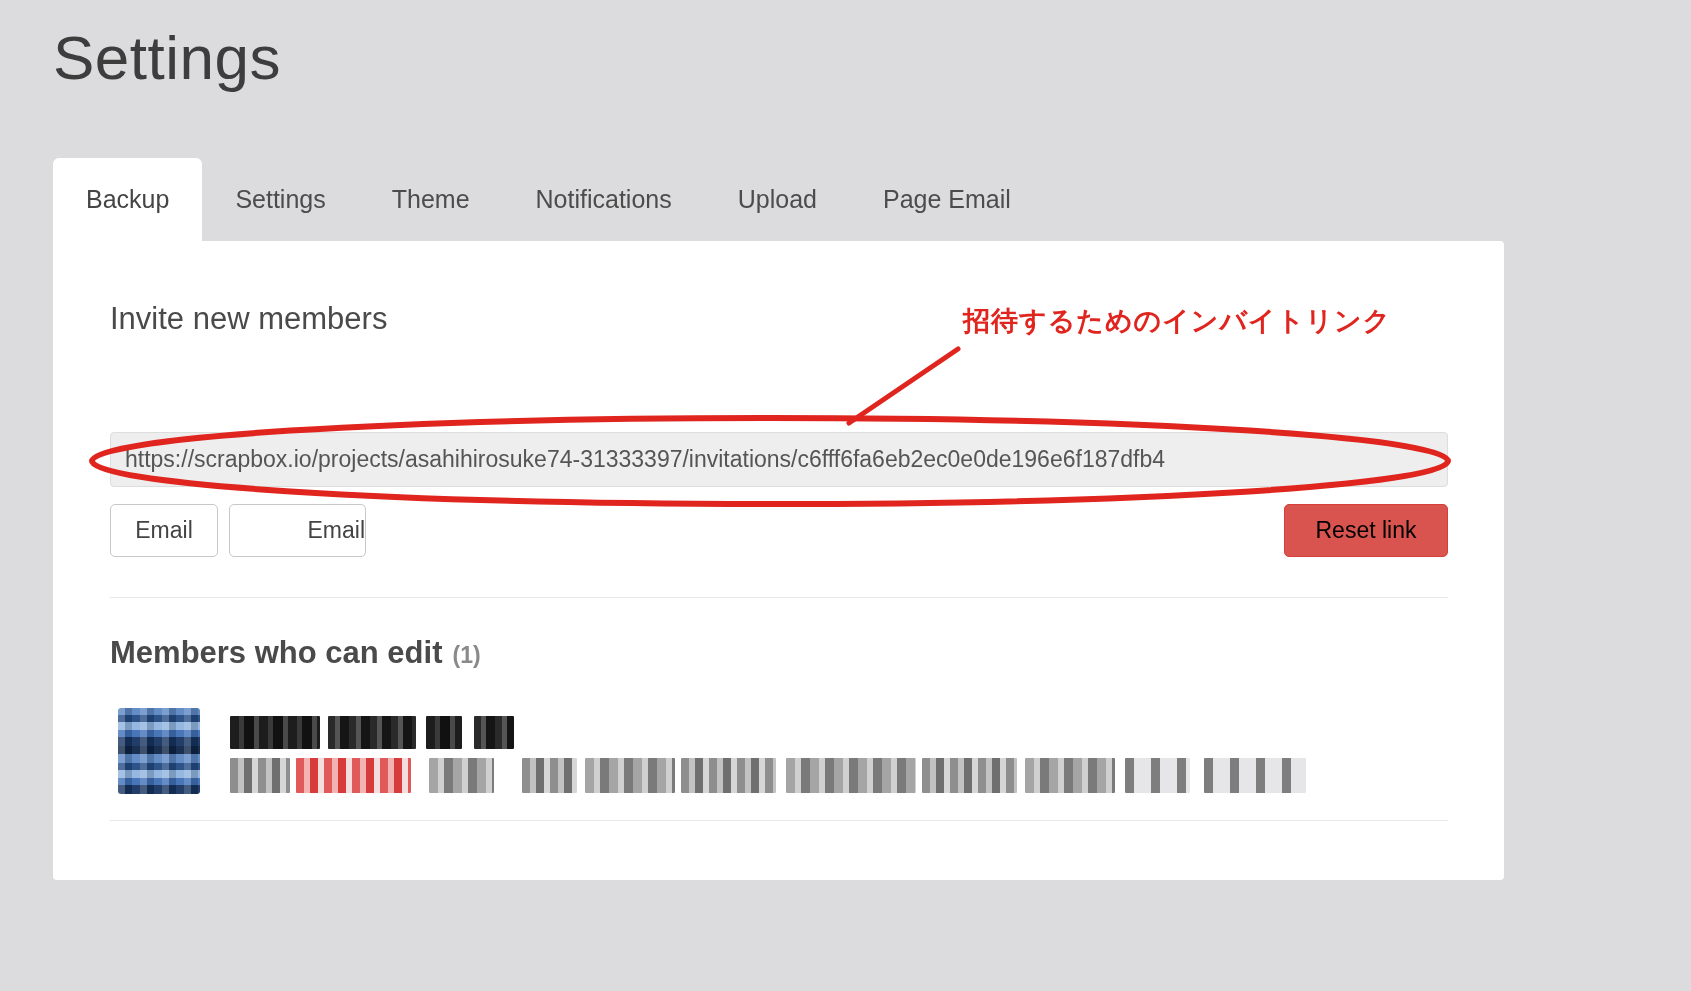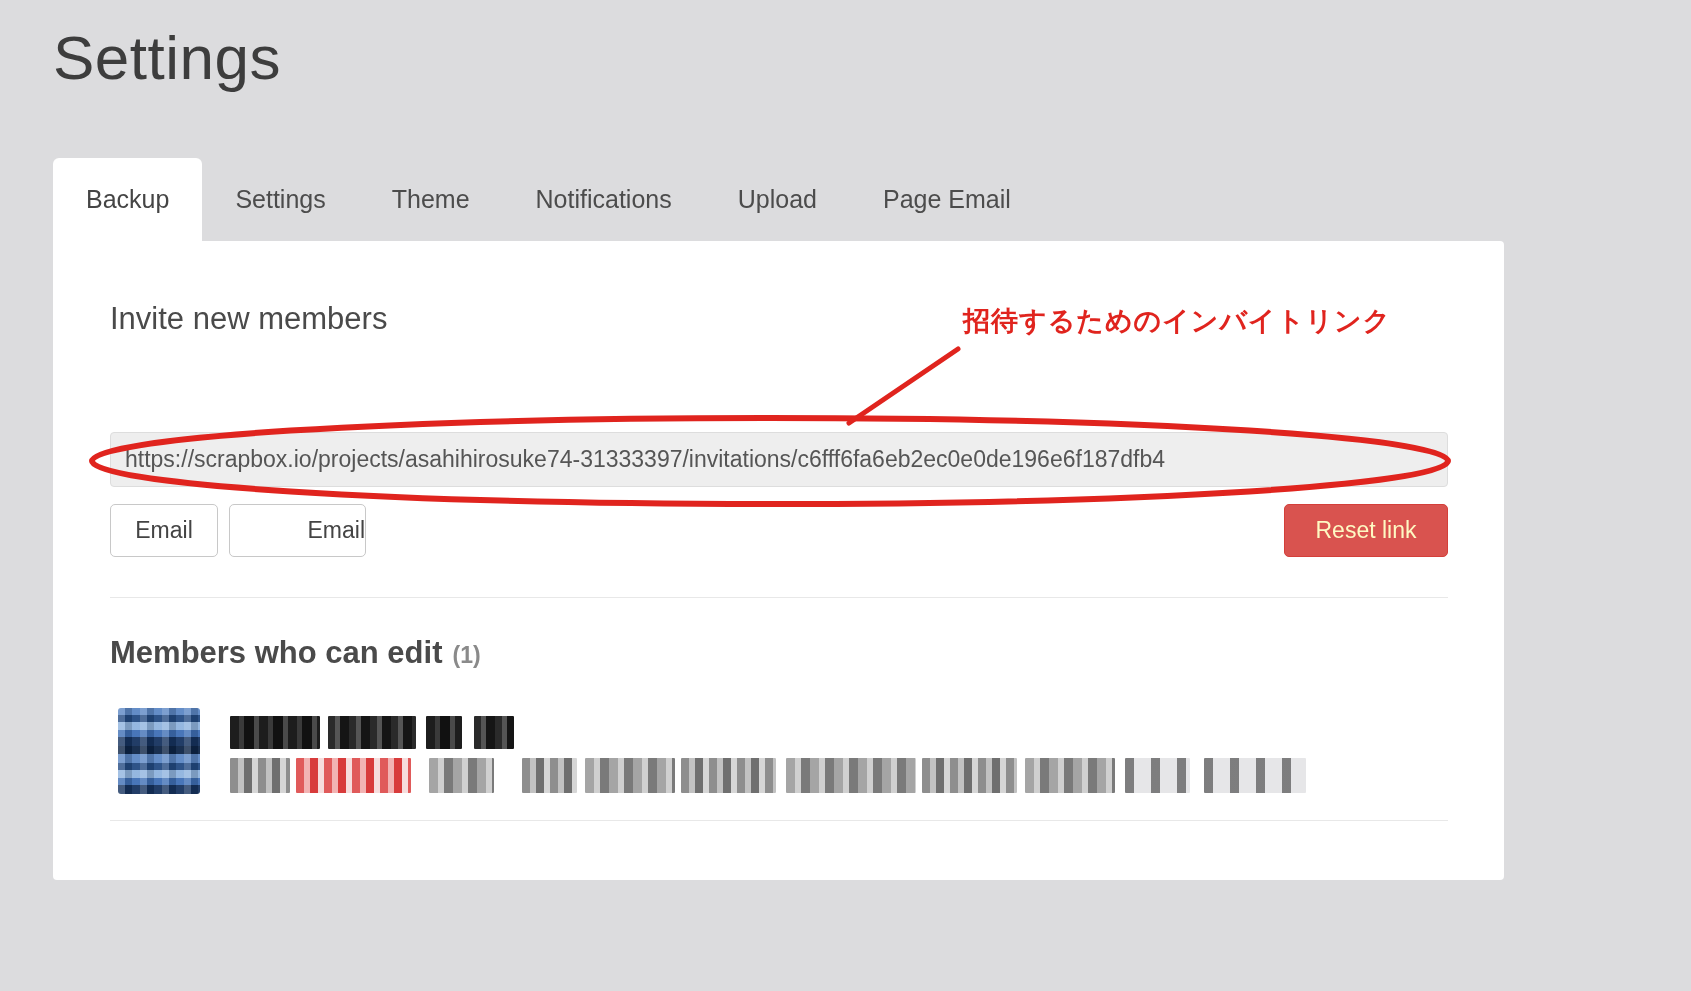--- a/index.html
+++ b/index.html
@@ -53,21 +53,21 @@
     position: absolute; top: 263px; height: 53px;
     background: #ffffff; border: 1px solid #c8c8c8; border-radius: 5px;
     font-size: 23px; color: #444444; cursor: pointer;
     font-family: "Liberation Sans", "DejaVu Sans", sans-serif;
   }
   .btn-copy  { left: 57px;  width: 108px; }
   .btn-email { left: 176px; width: 137px; text-align: right; }
   .btn-reset {
     position: absolute; top: 263px; left: 1231px; width: 164px; height: 53px;
     background: #d9534f; border: 1px solid #d43f3a; border-radius: 5px;
-    font-size: 23px; color: #fef9c3; cursor: pointer;
+    font-size: 23px; color: #000000; cursor: pointer;
     font-family: "Liberation Sans", "DejaVu Sans", sans-serif;
   }
   .divider {
     position: absolute; left: 57px; width: 1338px; height: 0;
     border-top: 1px solid #e8e8e8;
   }
   .divider-1 { top: 356px; }
   .divider-2 { top: 579px; }
   .members-heading {
     position: absolute; left: 57px; top: 394px;

